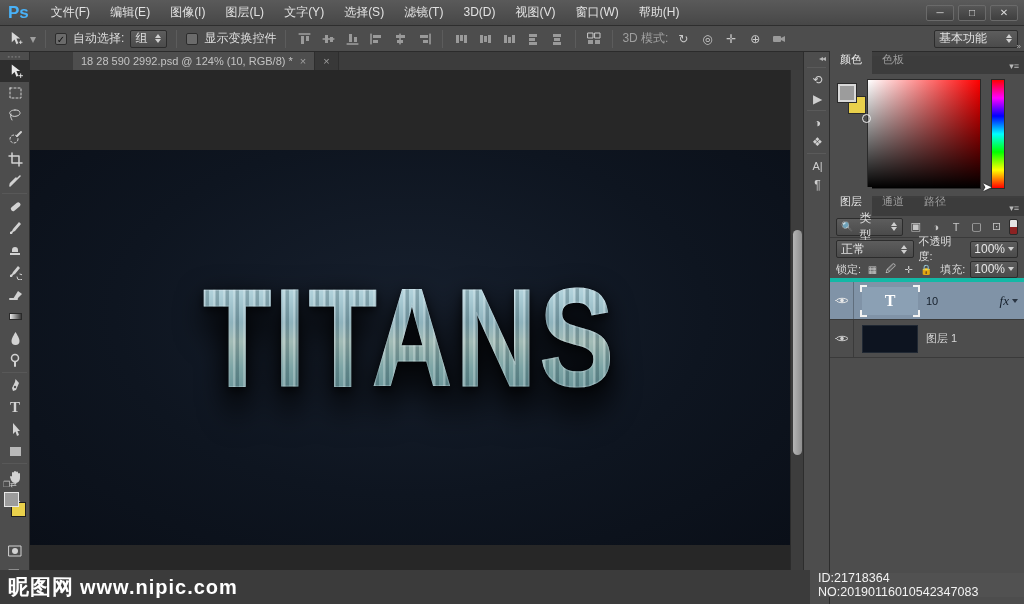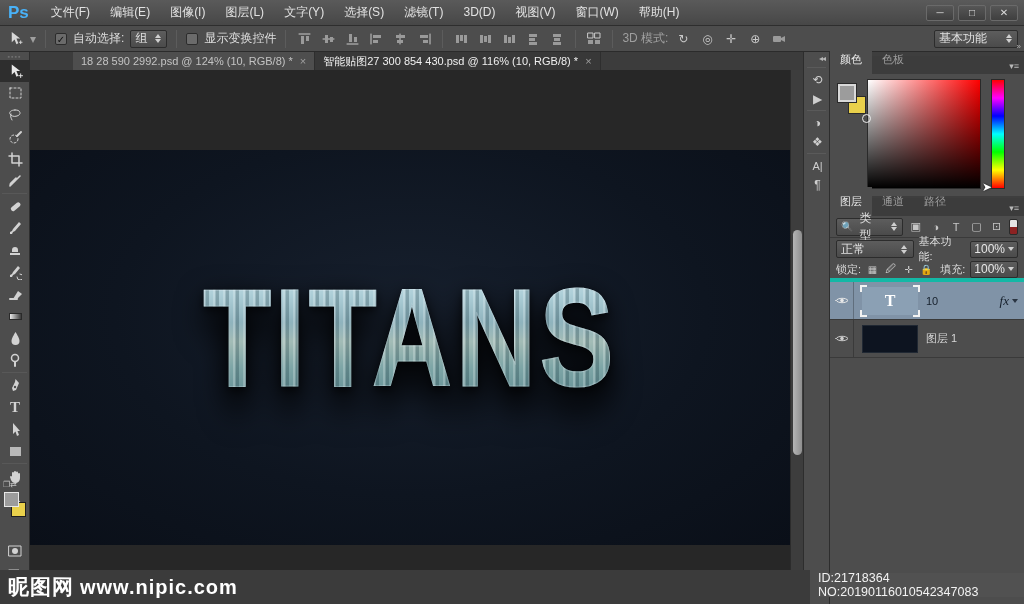--- a/index.html
+++ b/index.html
@@ -386,21 +386,20 @@
         </svg>
       </div>
   </div>
 
   <div id="tabbar">
     <div class="doctab inactive">
       <span>18 28 590 2992.psd @ 124% (10, RGB/8) *</span>
       <span class="tabclose">×</span>
     </div>
     <div class="doctab active">
-      <span>智能贴图27 300 854 430.psd @ 116% (10, RGB/8) *</span>
       <span class="tabclose">×</span>
     </div>
   </div>
 
   <div id="viewport">
     <div id="docimage">
       <div id="titans">TITANS</div>
     </div>
     <div id="vscroll">
       <div id="vthumb"></div>
@@ -455,21 +454,21 @@
         <span class="ficon">T</span>
         <span class="ficon">▢</span>
         <span class="ficon">⊡</span>
         <span id="fswitch"></span>
       </div>
       <div class="lrow" id="blendrow">
         <span class="dropdown" style="width:78px;justify-content:space-between">
             <span>正常</span>
             <span class="spin"></span>
           </span>
-        <span class="lbl" style="font-size:11px">基本功能:</span>
+        <span class="lbl" style="font-size:11px">不透明度:</span>
         <span class="valuebox">
             <span>100%</span>
             <span class="varrow"></span>
           </span>
       </div>
       <div class="lrow" id="lockrow">
         <span class="lbl" style="font-size:11px">锁定:</span>
         <span class="lockicon">▦</span>
         <span class="lockicon">🖉</span>
         <span class="lockicon">✛</span>

